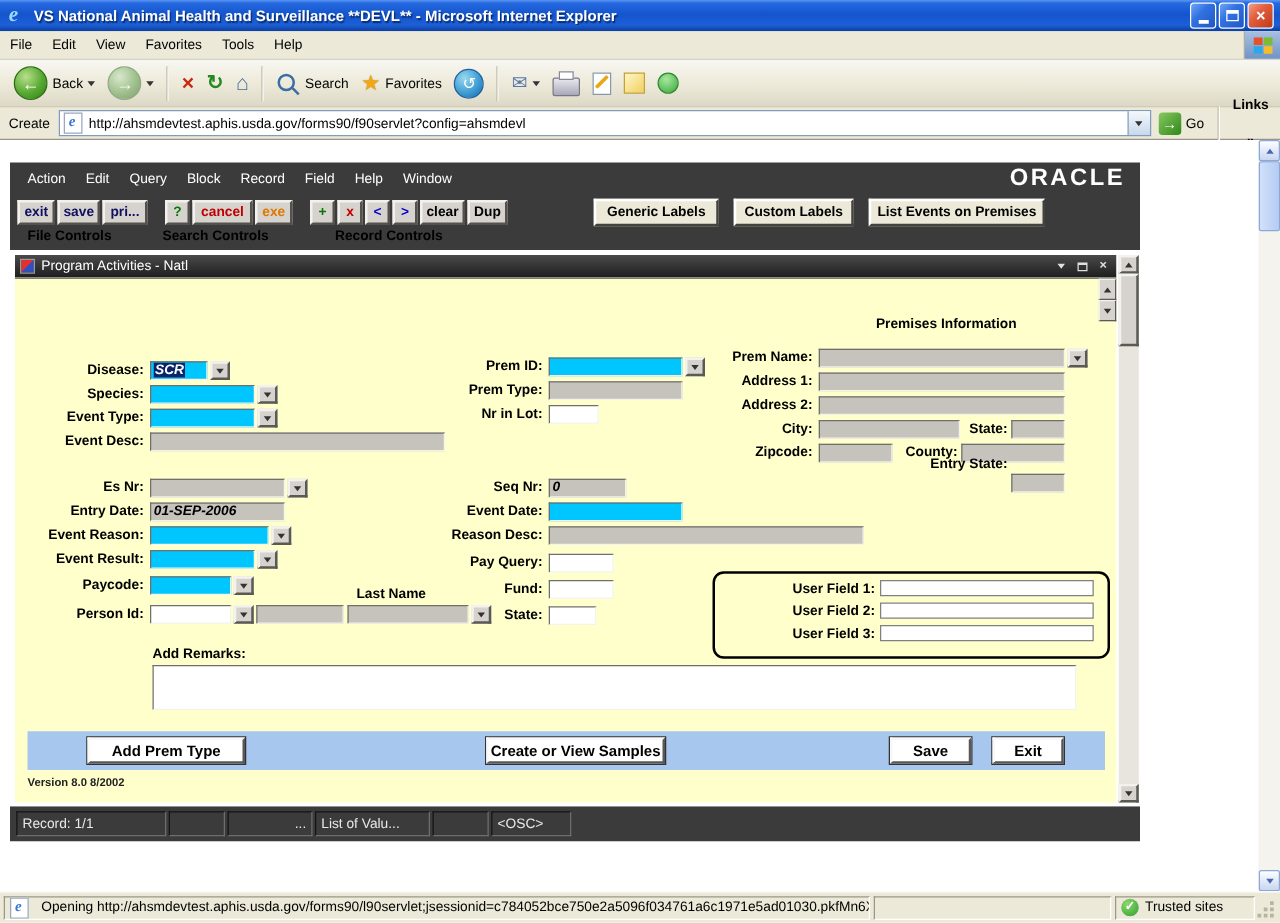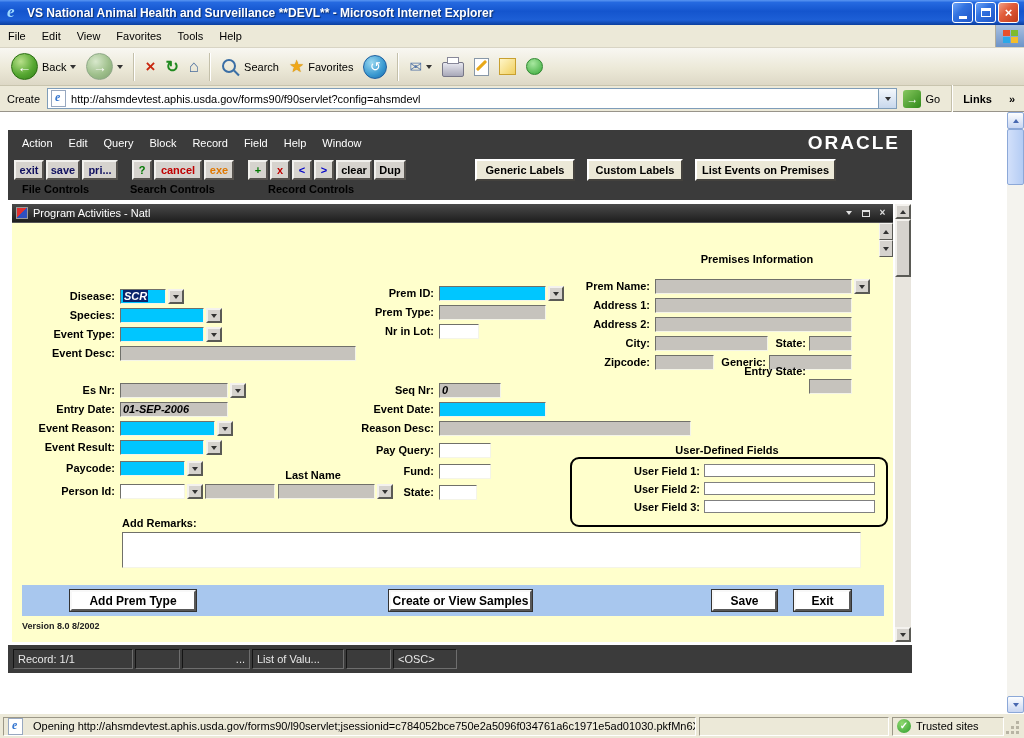--- a/index.html
+++ b/index.html
@@ -48,21 +48,21 @@
   
   .addrbar{position:absolute;left:0;top:86px;width:1024px;height:26px;background:#ECE9D8;border-bottom:1px solid #98948A;display:flex;align-items:center;padding:0 4px;box-sizing:border-box;}
   .addr-label{color:#000;margin:0 7px 0 3px;}
   .addr-box{flex:1;height:21px;background:#fff;border:1px solid #7F9DB9;display:flex;align-items:center;padding-left:3px;box-sizing:border-box;}
   .doc-ico{width:13px;height:15px;background:#fff;border:1px solid #98A8C0;position:relative;margin-right:5px;flex:none;}
   .doc-ico span{position:absolute;left:3px;top:0px;font-family:"Liberation Serif",serif;font-style:italic;font-weight:bold;font-size:12px;color:#3878D0;line-height:1;}
   .addr-url{flex:1;white-space:nowrap;overflow:hidden;}
   .addr-dd{width:17px;height:19px;background:linear-gradient(180deg,#F4F8FC,#C8D8EC);border-left:1px solid #7F9DB9;display:flex;align-items:center;justify-content:center;flex:none;}
   .gobtn{display:flex;align-items:center;gap:4px;padding:1px 6px;color:#000;}
   .go-ico{width:18px;height:18px;border-radius:3px;background:linear-gradient(135deg,#88C860,#2E8818);color:#fff;display:flex;align-items:center;justify-content:center;font-weight:bold;font-size:12px;line-height:1;}
-  .links{display:flex;align-items:center;gap:17px;padding:0 5px;color:#000;font-weight:bold;}
+  .links{display:flex;align-items:center;gap:17px;padding:0 5px;color:#000;font-weight:bold;flex-direction:column;}
   
   .page{position:absolute;left:0;top:112px;width:1007px;height:601px;background:#fff;overflow:hidden;}
   
   .applet{position:absolute;left:8px;top:18px;width:904px;}
   .o-menubar{height:26px;background:#3B3B3B;display:flex;align-items:center;color:#fff;padding:0 6px;box-sizing:border-box;}
   .o-mitem{padding:0 8px;}
   .o-logo{margin-left:auto;font-weight:bold;font-size:19px;letter-spacing:2px;color:#fff;padding-right:6px;}
   .o-toolbar{background:#3B3B3B;padding:3px 0 0 6px;position:relative;height:44px;box-sizing:border-box;}
   .o-trow{display:flex;align-items:flex-start;gap:2px;}
   .obtn{height:20px;background:#D6D3CE;border:2px solid;border-color:#F2F1EE #55524E #55524E #F2F1EE;font-family:"Liberation Sans",sans-serif;font-weight:bold;font-size:11px;display:inline-flex;align-items:center;justify-content:center;box-sizing:border-box;margin-top:1px;flex:none;white-space:nowrap;}
@@ -380,27 +380,26 @@
           <span class="lbl lblR" style="top:95px">Address 2:</span>
           <div class="fld gy" style="top:94px;left:643px;width:197px"></div>
 
           <span class="lbl lblR" style="top:114px">City:</span>
           <div class="fld gy" style="top:113px;left:643px;width:113px"></div>
           <span class="lbl" style="top:114px;left:758px;width:36px">State:</span>
           <div class="fld gy" style="top:113px;left:797px;width:43px"></div>
 
           <span class="lbl lblR" style="top:133px">Zipcode:</span>
           <div class="fld gy" style="top:132px;left:643px;width:59px"></div>
-          <span class="lbl" style="top:133px;left:700px;width:54px">Generic:</span>
+          <span class="lbl" style="top:133px;left:700px;width:54px">County:</span>
           <div class="fld gy" style="top:132px;left:757px;width:83px"></div>
 
           <span class="lbl" style="top:142px;left:688px;width:106px">Entry State:</span>
           <div class="fld gy" style="top:156px;left:797px;width:43px"></div>
 
-          <div class="hdr" style="top:221px;left:558px;width:314px">User-Defined Fields</div>
           <div class="udfbox"></div>
           <span class="lbl" style="top:242px;left:580px;width:108px">User Field 1:</span>
           <div class="ufld" style="top:241px;left:692px;width:171px"></div>
           <span class="lbl" style="top:260px;left:580px;width:108px">User Field 2:</span>
           <div class="ufld" style="top:259px;left:692px;width:171px"></div>
           <span class="lbl" style="top:278px;left:580px;width:108px">User Field 3:</span>
           <div class="ufld" style="top:277px;left:692px;width:171px"></div>
 
           <span class="lbl" style="top:294px;left:110px;text-align:left">Add Remarks:</span>
           <div class="rembox"></div>

